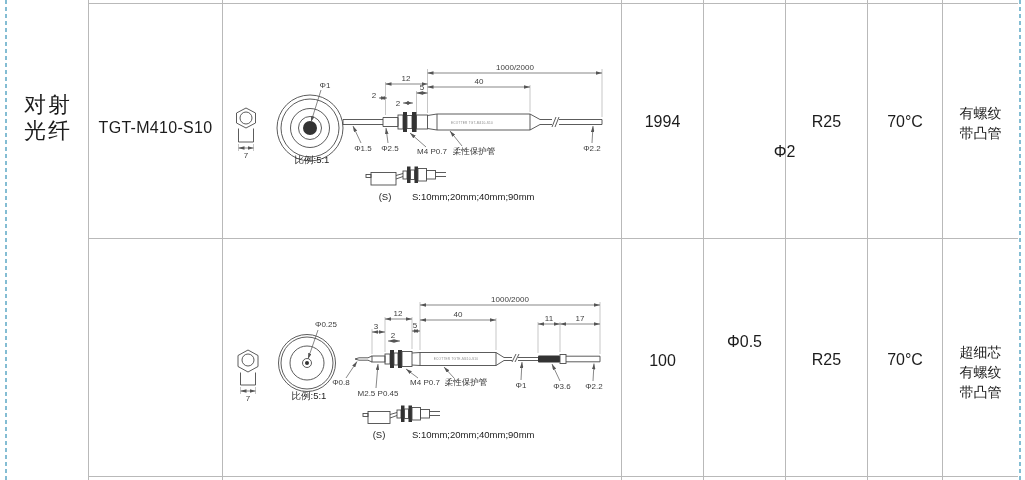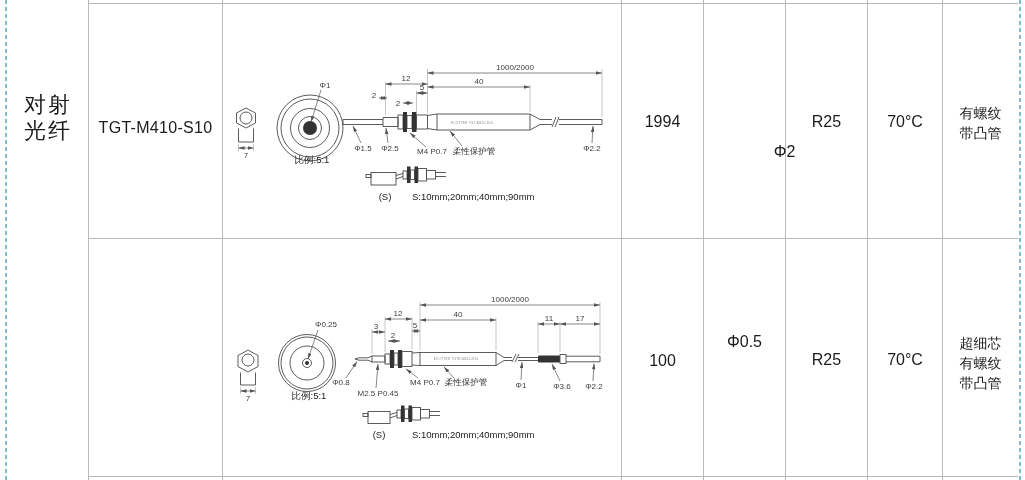--- a/index.html
+++ b/index.html
@@ -278,19 +278,19 @@
   </div>
   <div class="cell val" style="left:704px;top:332px;width:81px;height:20px;">
     <div>Φ0.5</div>
   </div>
   <div class="cell val" style="left:786px;top:350px;width:81px;height:20px;">
     <div>R25</div>
   </div>
   <div class="cell val" style="left:868px;top:350px;width:74px;height:20px;">
     <div>70°C</div>
   </div>
-  <div class="cell feat" style="left:943px;top:332px;width:75px;height:62px;align-items:center;">
+  <div class="cell feat" style="left:943px;top:341px;width:75px;height:62px;align-items:center;">
     <div>超细芯</div>
     <div>有螺纹</div>
     <div>带凸管</div>
   </div>
 
 </div>
 
 </body></html>

